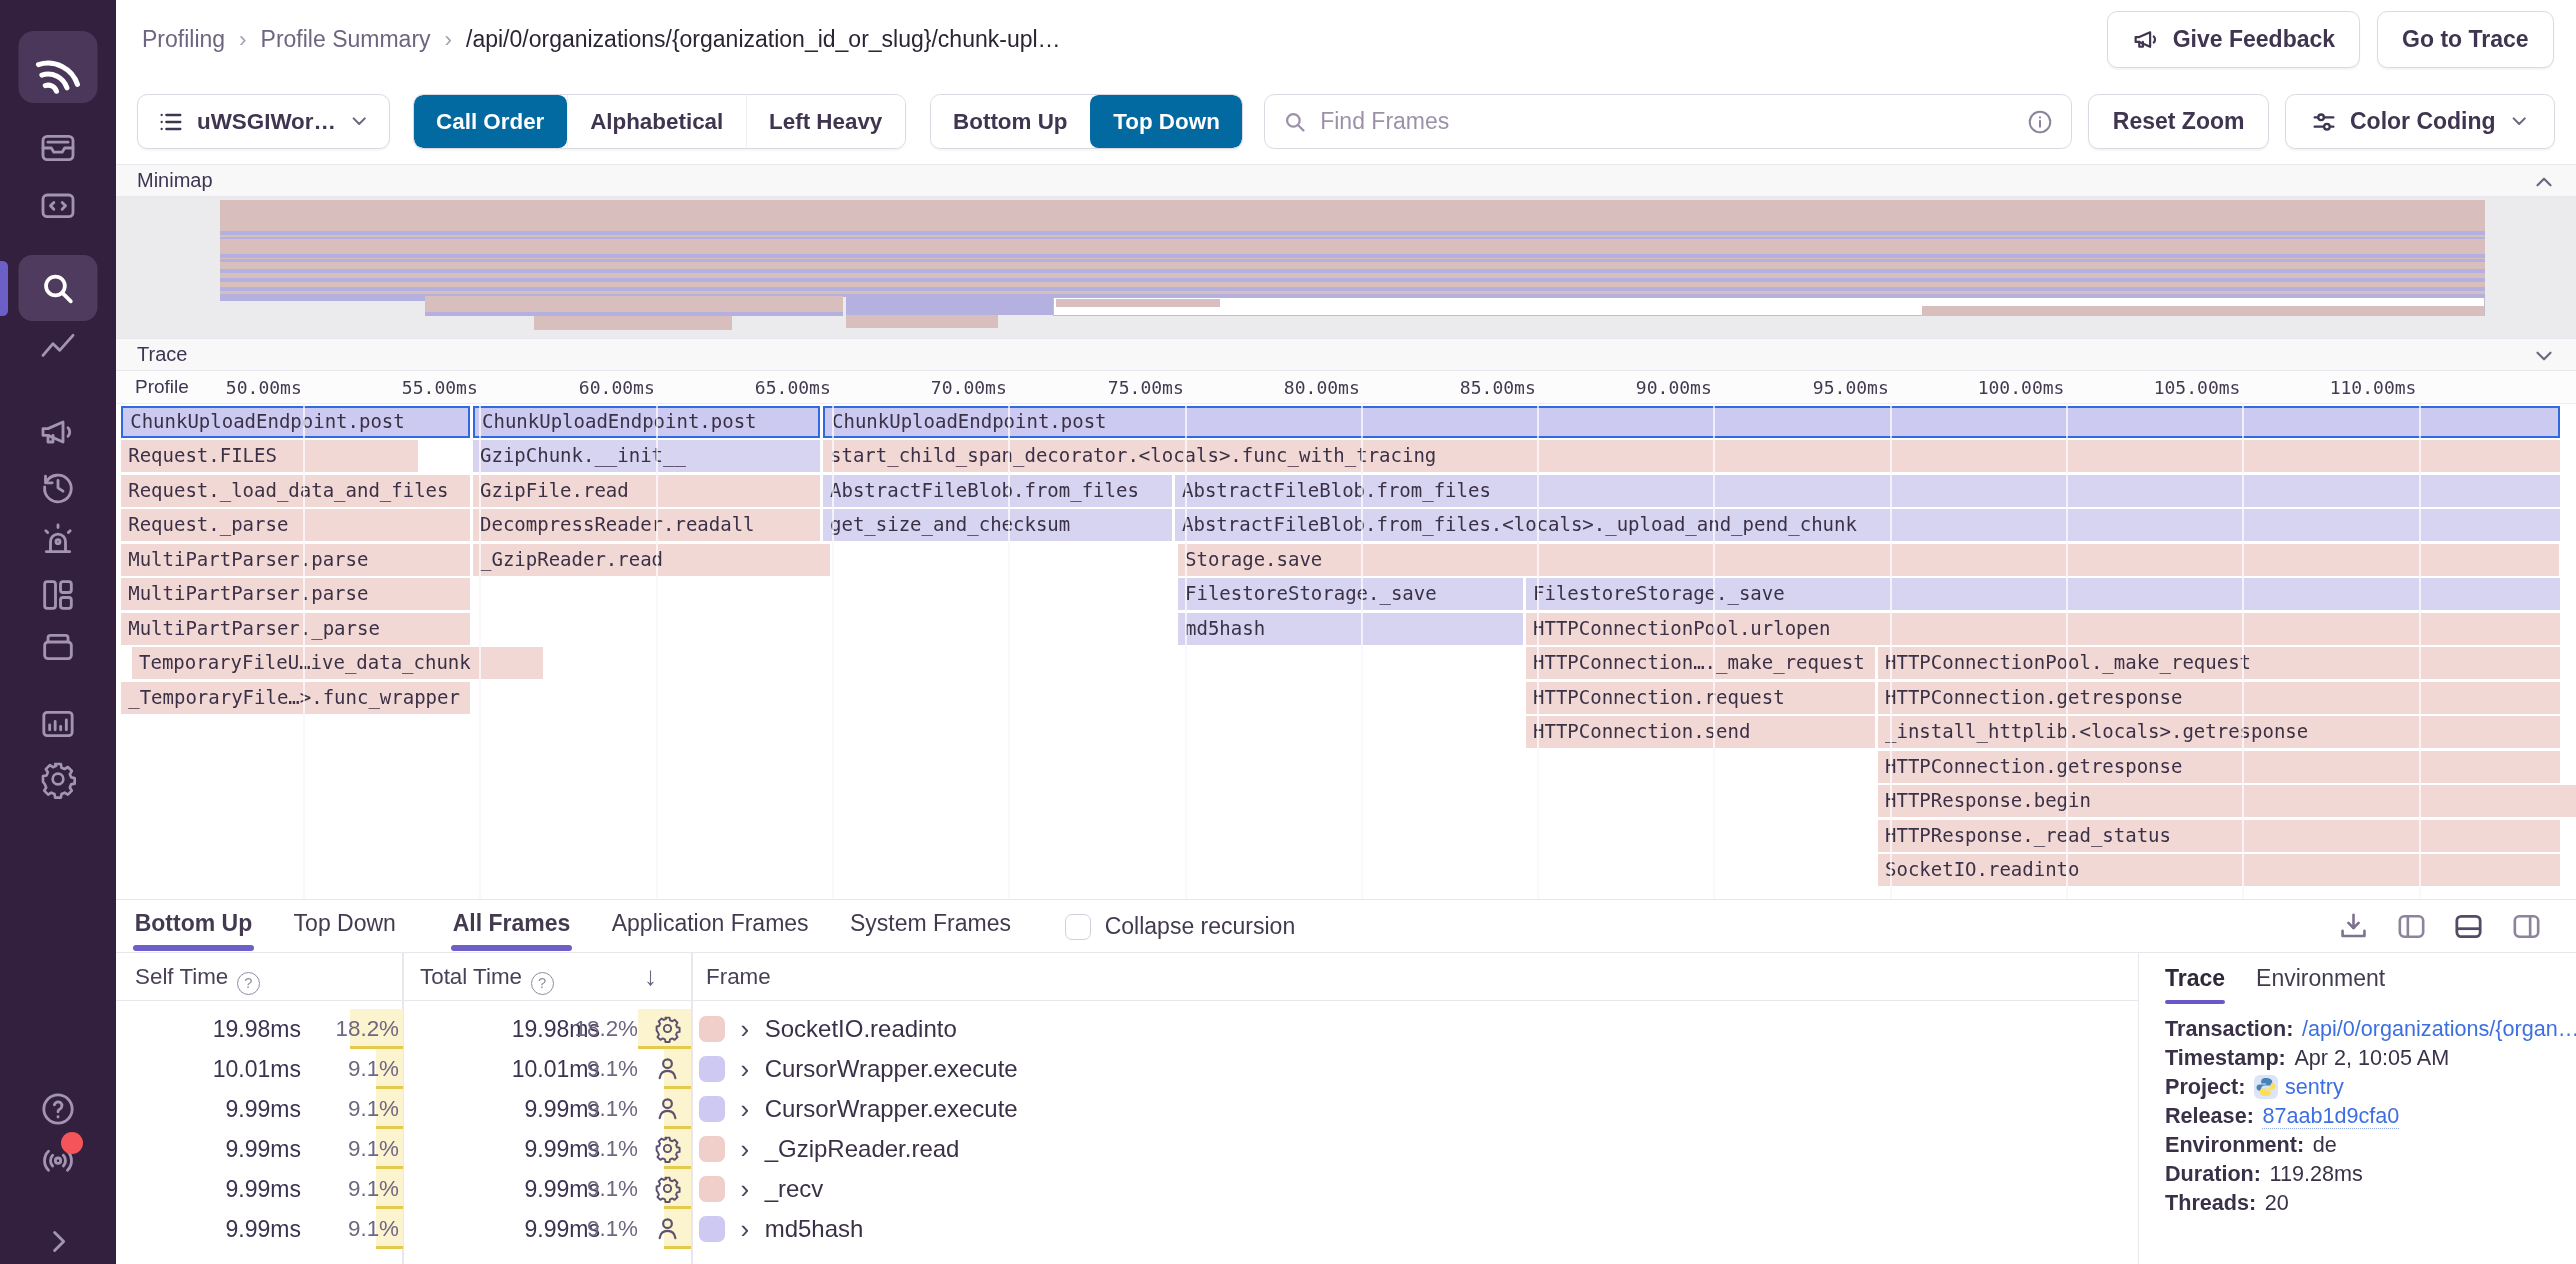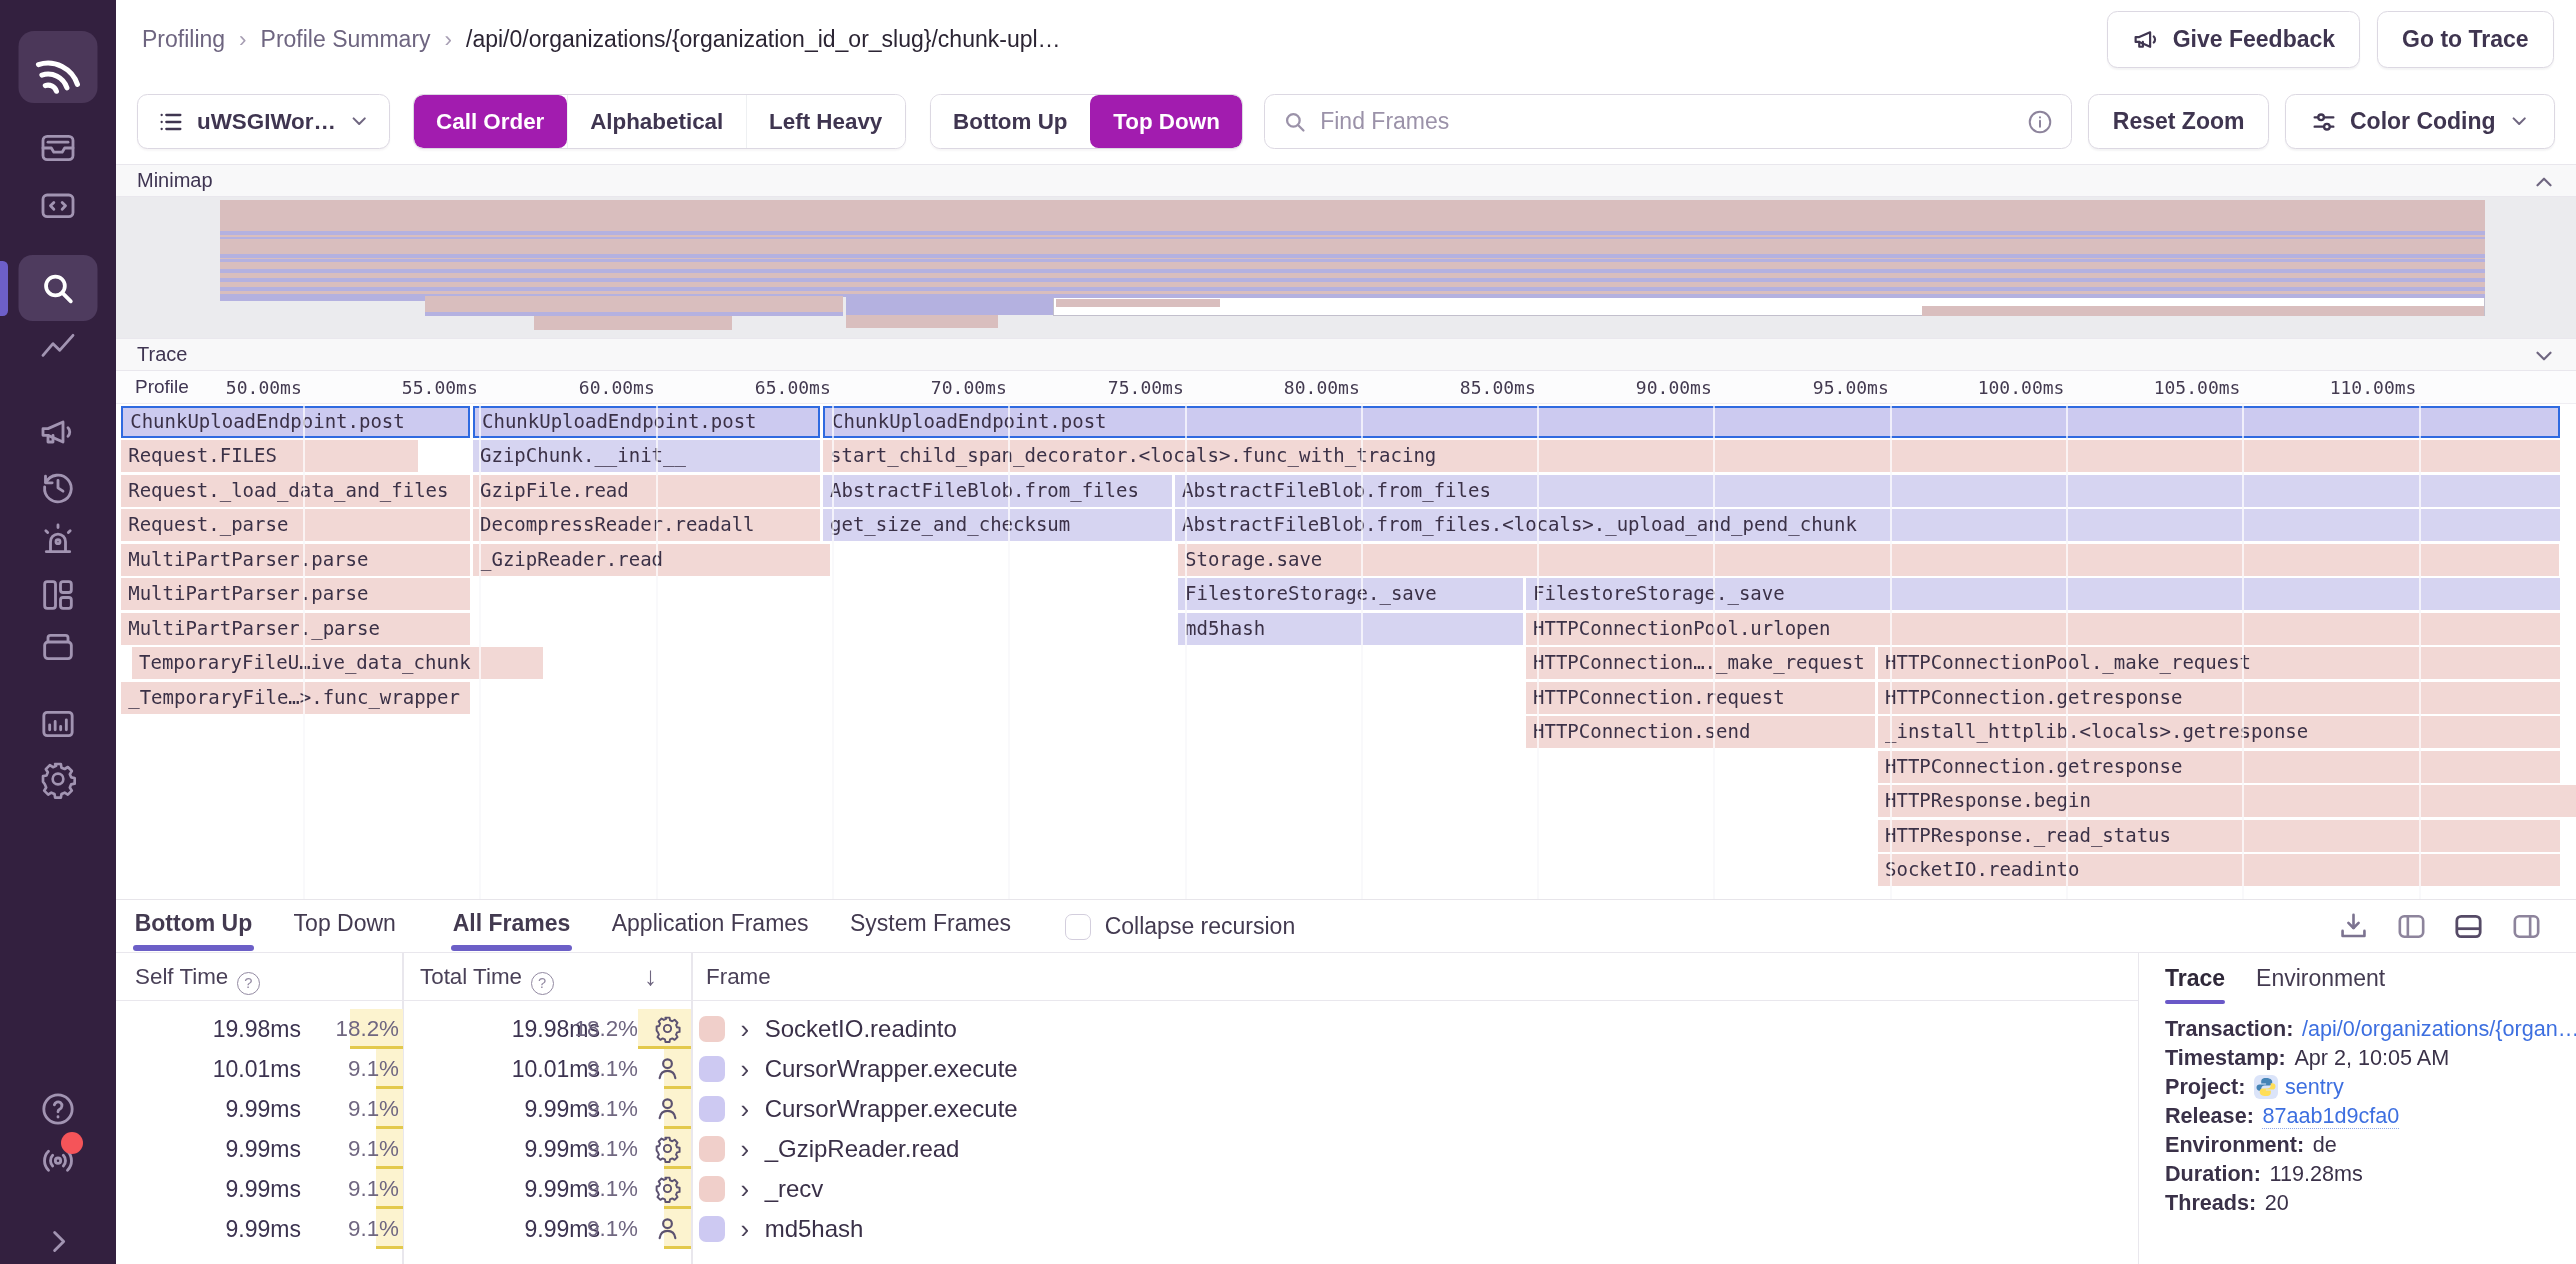--- a/index.html
+++ b/index.html
@@ -25,21 +25,21 @@
   .bc-last { color:#2b2433; }
   .topbar-actions { margin-left:auto; margin-right:22.4px; display:flex; gap:17px; }
   .btn { display:flex; align-items:center; gap:12px; height:57px; padding:0 24px; background:#fff;
     border:1.7px solid #dcd8e2; border-radius:10.4px; font-size:23px; font-weight:700; color:#3f3550;
     box-shadow:0 1.7px 1.7px rgba(40,30,60,.05); cursor:pointer; }
 
   .toolbar { position:absolute; left:0; top:79px; width:100%; height:85px; display:flex; align-items:center; padding:0 21px; background:#fff; }
   .seg-group { display:flex; align-items:stretch; height:55px; border:1.7px solid #dcd8e2; border-radius:10.4px; background:#fff; overflow:hidden; box-shadow:0 1.7px 1.7px rgba(40,30,60,.04); }
   .seg { display:flex; align-items:center; padding:0 22.4px; font-size:22.4px; font-weight:600; color:#3f3550; cursor:pointer; background:#fff; }
   .seg + .seg { border-left:1.7px solid #eef0f2; }
-  .seg.active { background:#a21caf; color:#fff; border-left-color:transparent; border-radius:8.6px; }
+  .seg.active { background:#0369a1; color:#fff; border-left-color:transparent; border-radius:8.6px; }
   .dropdown-btn { display:flex; align-items:center; gap:12px; height:55px; padding:0 19px; border:1.7px solid #dcd8e2; border-radius:10.4px; background:#fff; font-size:22.4px; font-weight:700; color:#3f3550; box-shadow:0 1.7px 1.7px rgba(40,30,60,.04); cursor:pointer; }
   .searchbox { flex:1; display:flex; align-items:center; height:55px; margin:0 15.5px 0 21px; border:1.7px solid #dcd8e2; border-radius:10.4px; background:#fff; padding:0 17px; gap:12px; }
   .searchbox input { flex:1; border:none; outline:none; font-size:23px; color:#3a3148; font-family:"Liberation Sans",sans-serif; }
   .searchbox input::placeholder { color:#9b92a9; }
 
   
   .sec-head { position:absolute; left:0; width:100%; height:33px; background:#f8f8f9; border-top:1.7px solid #e9e7ed; border-bottom:1.7px solid #e9e7ed; display:flex; align-items:center; }
   .sec-label { margin-left:21px; font-size:20px; font-weight:500; color:#3f3552; }
   .sec-chev { position:absolute; right:19px; top:3.5px; } 
   .mm-canvas { position:absolute; left:0; top:197px; width:100%; height:141px; background:#ebebee; overflow:hidden; }

